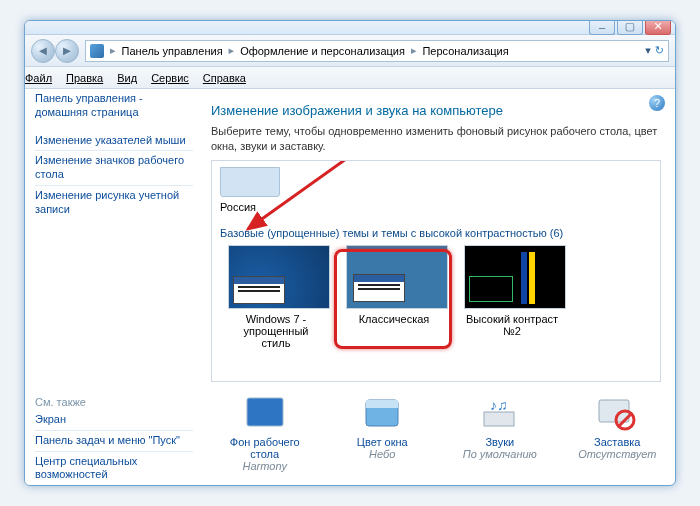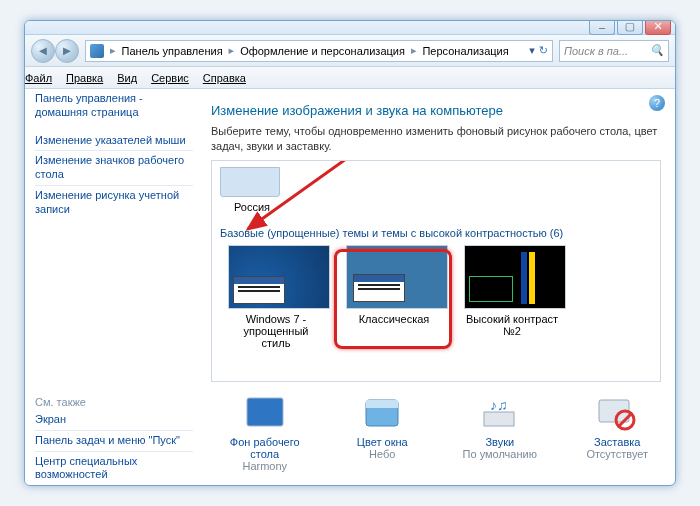--- a/index.html
+++ b/index.html
@@ -122,21 +122,21 @@
     padding: 6px 8px;
     height: 222px;
     overflow:hidden;
     position:relative;
   }
   .theme-section-top { display:flex; gap:12px; }
   .theme-thumb-small {
     width:60px; height:30px; background:#d2e4f4;
     border:1px solid #aac3d8; border-radius:0 0 3px 3px;
   }
-  .theme-label { font-size:11px; text-align:center; margin-top:4px; }
+  .theme-label { font-size:11px; margin-top:4px; }
   .section-hdr { color:#0b4b8b; font-size:11px; margin:14px 0 6px; }
   .theme-row { display:flex; gap:14px; }
   .theme-item { width:104px; text-align:center; font-size:11px;padding-left:8px; }
   .theme-preview {
     width:102px; height:64px; position:relative;
     border:1px solid #c6d2dc;
     background:#000;
   }
   .theme-preview.win7 { background: radial-gradient(circle at 30% 70%, #1b5fa8, #0f3c6e);}
   .theme-preview.classic { background:#3978a8; }
@@ -155,21 +155,21 @@
   }
   .arrow {
     position:absolute; pointer-events:none;
   }
   .bottom-row {
     display:flex; gap:30px; margin-top:14px; padding-left:10px;
   }
   .bottom-item { width:120px; text-align:center; font-size:11px; }
   .bottom-icon { width:44px;height:36px; margin:0 auto 4px; display:block;}
   .blink { color:#0a4b9a; }
-  .gtext { color:#7a8a98; }
+  .gtext { color:#7a8a98;font-style:italic; }
   .hc-stripe { position:absolute; background:#ffd400; }
 </style>
 </head>
 <body>
 
 <div class="window">
 
   <div class="titlebar">
     <div class="win-controls">
       <div class="win-btn">–</div>
@@ -189,24 +189,20 @@
       <span>Панель управления</span>
       <span class="addr-sep">▸</span>
       <span>Оформление и персонализация</span>
       <span class="addr-sep">▸</span>
       <span>Персонализация</span>
       <span class="addr-tail">
         <span>▾</span>
         <span style="color:#2a7ac2;">↻</span>
       </span>
     </div>
-    <div class="search-box">
-      <span>Поиск в па...</span>
-      <span style="margin-left:auto;color:#3a77b2;">🔍</span>
-    </div>
   </div>
 
   <div class="menubar">
     <span><u>Файл</u></span>
     <span><u>Правка</u></span>
     <span><u>Вид</u></span>
     <span><u>Сервис</u></span>
     <span><u>Справка</u></span>
   </div>
 
@@ -220,21 +216,21 @@
       <div class="side-spacer"></div>
       <div class="side-header">См. также</div>
       <div class="side-link">Экран</div>
       <div class="side-link">Панель задач и меню "Пуск"</div>
       <div class="side-link">Центр специальных возможностей</div>
     </div>
 
     <div class="content">
       <div class="help-icon">?</div>
       <div class="h1">Изменение изображения и звука на компьютере</div>
-      <div class="sub">Выберите тему, чтобы одновременно изменить фоновый рисунок рабочего стола, цвет задач, звуки и заставку.</div>
+      <div class="sub">Выберите тему, чтобы одновременно изменить фоновый рисунок рабочего стола, цвет окна, звуки и заставку.</div>
 
       <div class="theme-pane">
         <div class="theme-section-top">
           <div style="width:64px">
             <div class="theme-thumb-small"></div>
             <div class="theme-label">Россия</div>
           </div>
         </div>
 
         <div class="section-hdr">Базовые (упрощенные) темы и темы с высокой контрастностью (6)</div>

